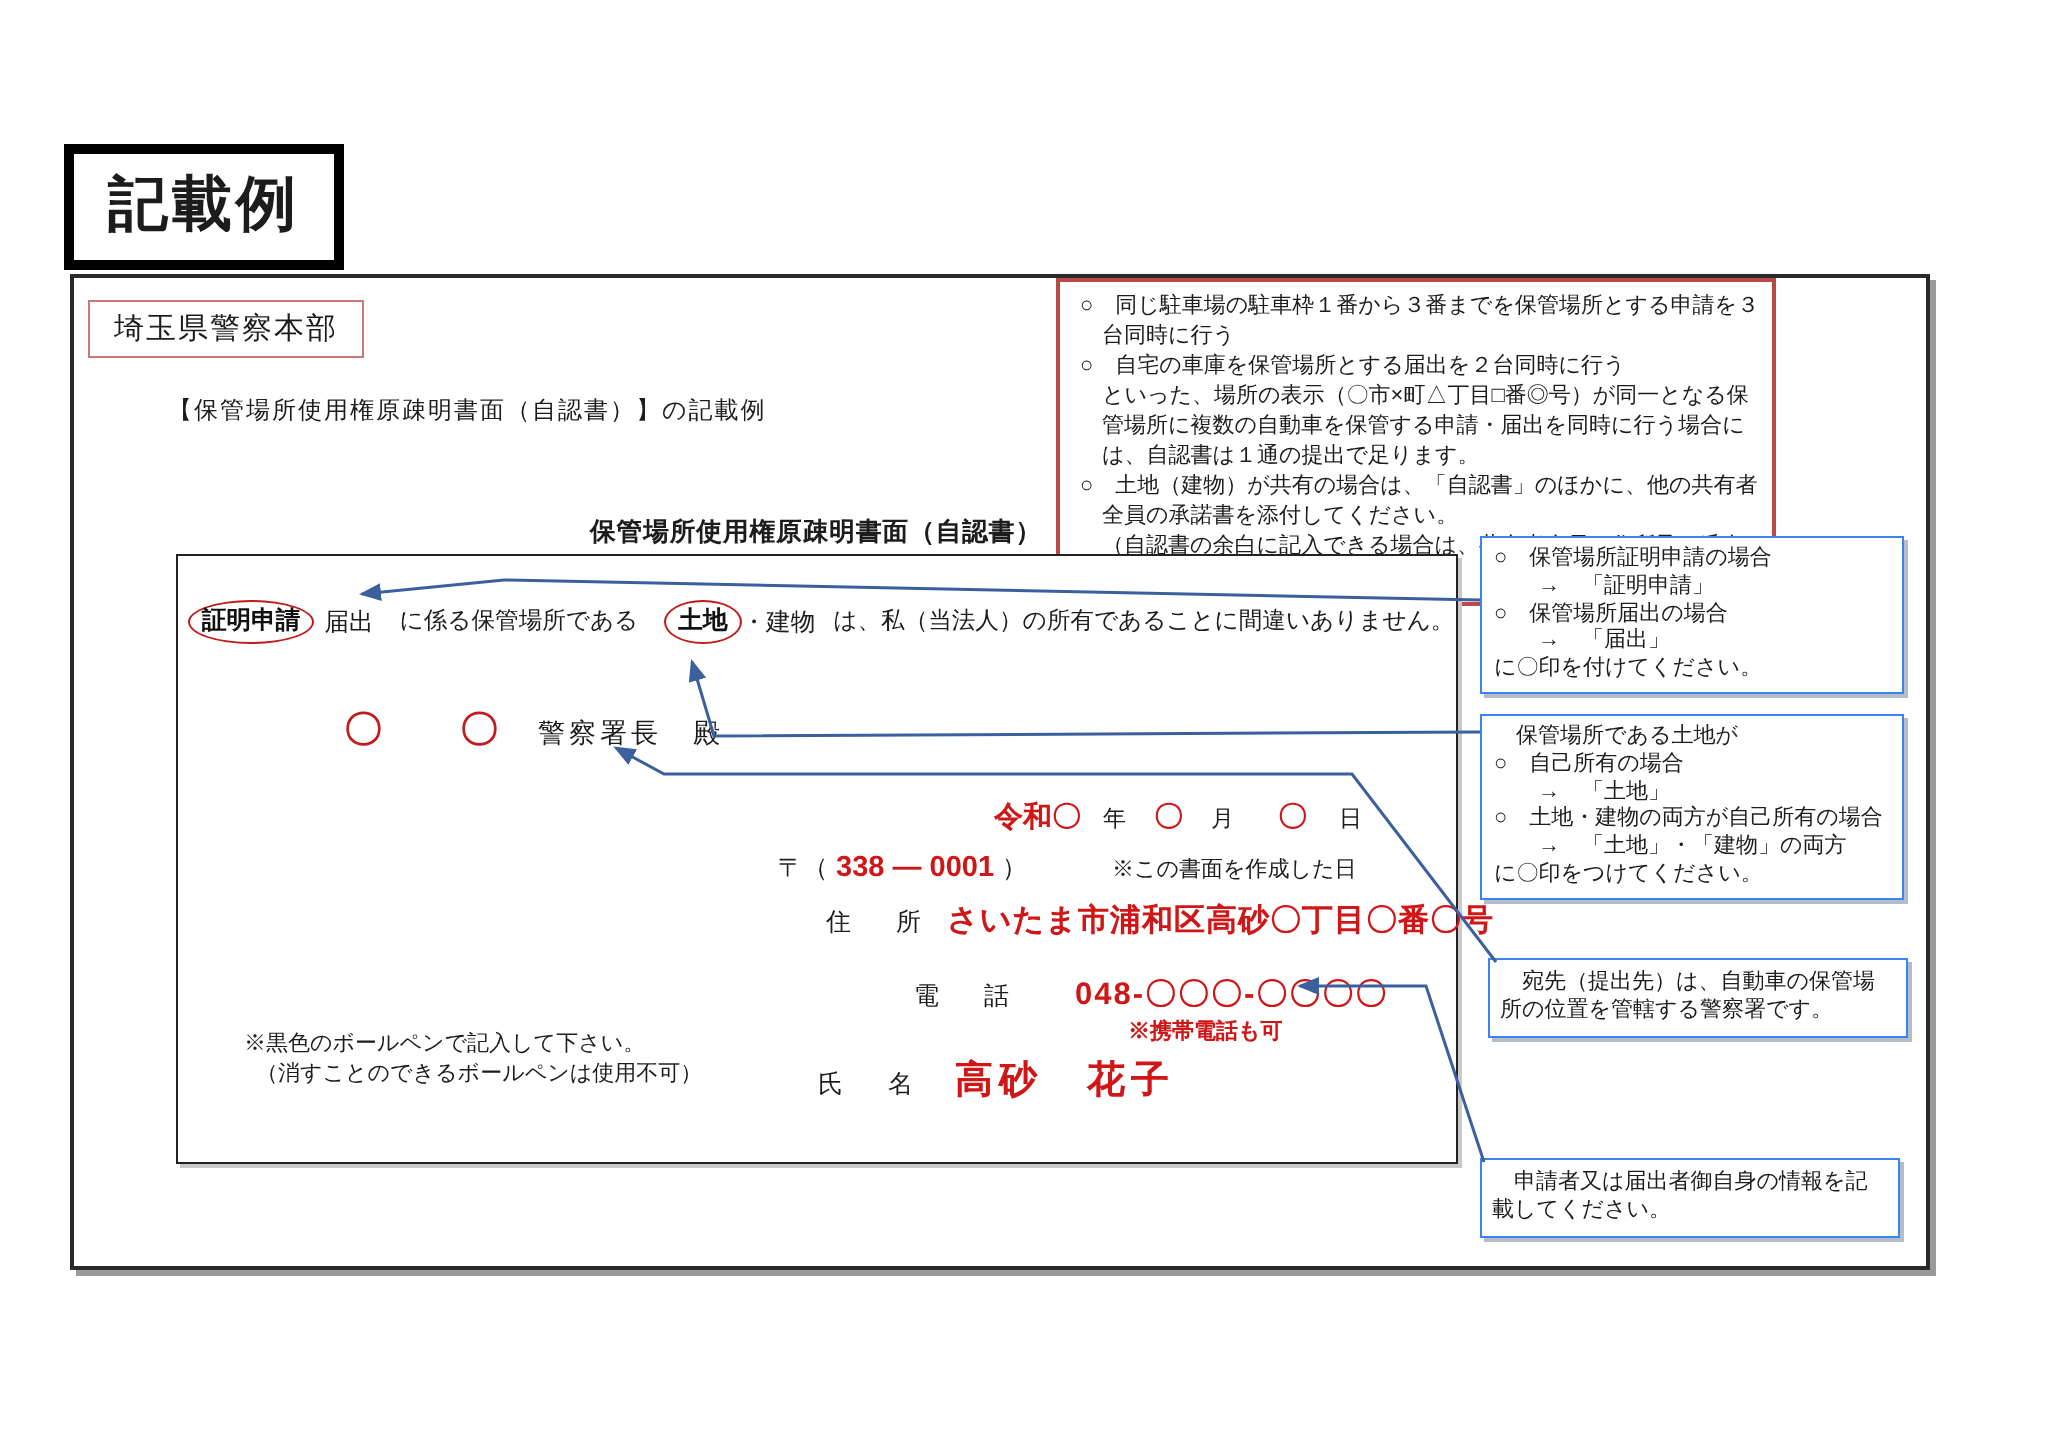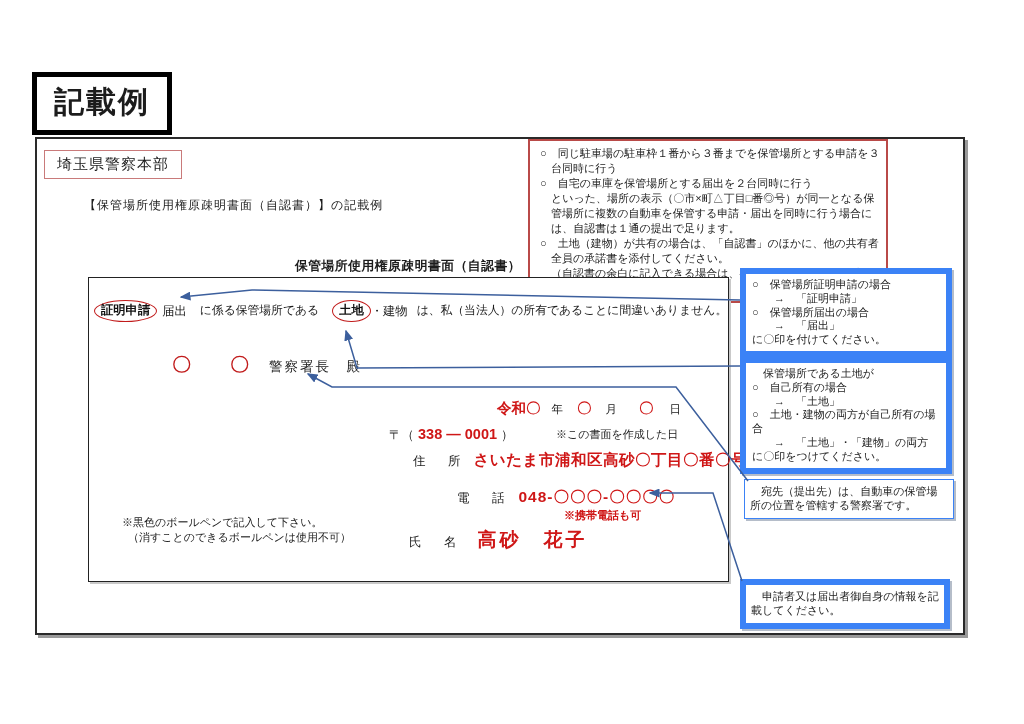--- a/index.html
+++ b/index.html
@@ -48,31 +48,31 @@
   .date-row .lab{font-family:"Liberation Serif",serif;font-size:11.5px;color:#1c1c1c;font-weight:normal;}
   .date-note{position:absolute;left:556px;top:427px;font-size:11px;font-family:"Liberation Serif",serif;}
 
   .postal{position:absolute;left:389px;top:426px;font-family:"Liberation Serif",serif;font-size:12.5px;}
   .postal .val{font-family:"Liberation Sans",sans-serif;font-size:14.5px;margin:0 4px;text-align:right;}
 
   .row-label{font-family:"Liberation Serif",serif;font-size:12.5px;letter-spacing:5px;}
   .addr-row{position:absolute;left:413px;top:450px;display:flex;align-items:baseline;}
   .addr-row .val{font-size:15.5px;margin-left:8px;letter-spacing:0.5px;}
   .phone-row{position:absolute;left:457px;top:487px;display:flex;align-items:baseline;}
-  .phone-row .val{font-size:15.5px;margin-left:9px;letter-spacing:1px;}
+  .phone-row .val{font-size:15.5px;margin-left:28px;letter-spacing:1px;}
   .phone-note{position:absolute;left:564px;top:508px;font-size:11px;}
   .name-row{position:absolute;left:409px;top:527px;display:flex;align-items:baseline;}
   .name-row .val{font-size:19px;margin-left:16px;letter-spacing:3px;}
 
   .pen-note{position:absolute;left:122px;top:515px;font-size:11px;line-height:14.5px;
             font-family:"Liberation Serif",serif;}
   .pen-note div:nth-child(2){text-indent:6px;}
 
   
-  .callout{position:absolute;border:6px solid #3b82f6;background:#fff;
+  .callout{position:absolute;border:1px solid #3b82f6;background:#fff;
            box-shadow:2px 2px 0 #b5bdc9;font-size:11px;line-height:13.8px;
            padding:4px 6px;box-sizing:border-box;}
   .c1{left:740px;top:268px;width:212px;}
   .c2{left:740px;top:357px;width:212px;}
   .c3{left:744px;top:479px;width:210px;border-width:1.4px;padding:5px 5px;}
   .c4{left:740px;top:579px;width:210px;padding:5px 5px;}
 
   .arrows{position:absolute;left:0;top:0;width:1024px;height:724px;pointer-events:none;z-index:10;}
 </style>
 </head>

